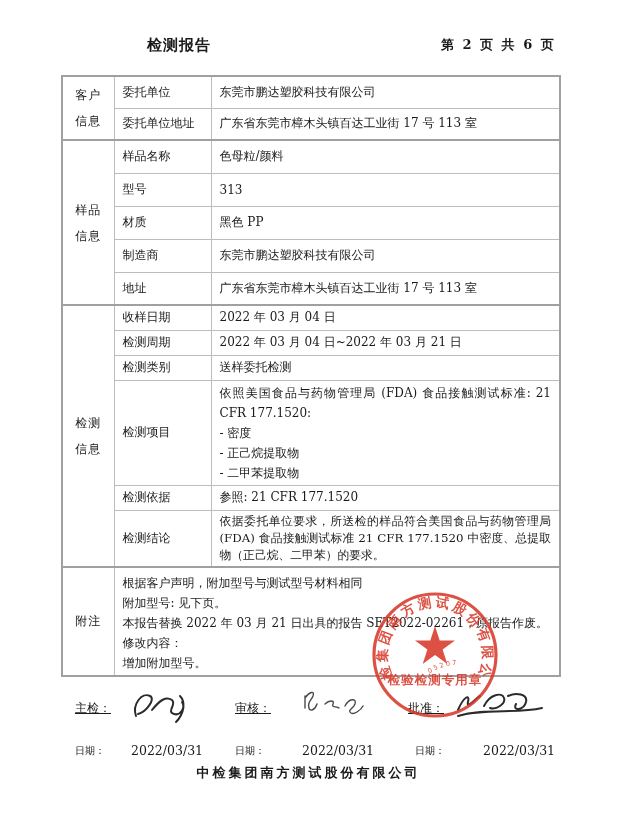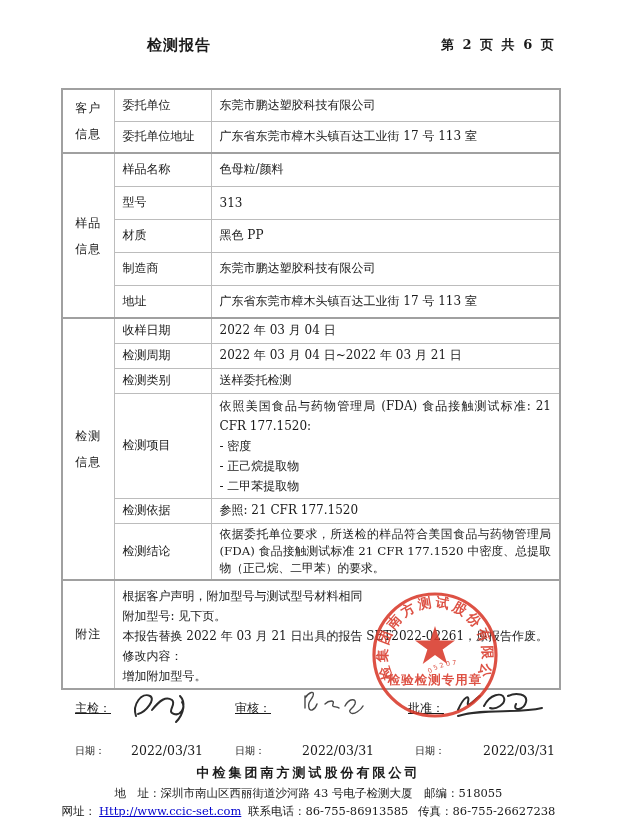--- a/index.html
+++ b/index.html
@@ -8,21 +8,21 @@
     font-family:"DejaVu Serif","Liberation Serif",serif;color:#1a1a1a;
     margin:0 auto;overflow:hidden;
   }
   
   .hdr-logo{position:absolute;left:62px;top:19px;width:48px;height:48px;}
   .hdr-title{position:absolute;left:147px;top:36px;font-size:15px;font-weight:bold;letter-spacing:1px;}
   .hdr-no{position:absolute;left:240px;top:37px;font-size:12.5px;font-weight:bold;}
   .hdr-page{position:absolute;left:441px;top:36px;font-size:13px;font-weight:bold;letter-spacing:2px;}
   
   table.report{
-    position:absolute;left:61px;top:88px;width:498px;
+    position:absolute;left:61px;top:75px;width:498px;
     border-collapse:collapse;table-layout:fixed;font-size:12px;
     border:2px solid #a0a0a0;
   }
   table.report td{border:1px solid #bcbcbc;padding:2px 8px;vertical-align:middle;overflow:hidden;}
   table.report tr.sec td{border-top:2px solid #a0a0a0;}
   td.sec-label{white-space:pre-line;text-align:center;line-height:26px;letter-spacing:1px;}
   td.fld{padding-left:10px;}
   td.val{padding-left:12px;}
   tr.rc{height:32px;} tr.rs{height:33px;} tr.rt{height:25px;}
   tr.rt-items{height:96px;} tr.rt-concl{height:54px;} tr.rnotes{height:100px;}
@@ -171,20 +171,14 @@
       <textPath href="#arcTop" startOffset="50%" text-anchor="middle">中检集团南方测试股份有限公司</textPath>
     </text>
     <polygon points="75,46 79.7,60.5 95,60.5 82.6,69.5 87.3,84 75,75 62.7,84 67.4,69.5 55,60.5 70.3,60.5" fill="#d93a2b"></polygon>
     <text x="75" y="104" text-anchor="middle" font-size="12.5" font-weight="bold" fill="#d93a2b" letter-spacing="1" font-family="'DejaVu Serif',serif">检验检测专用章</text>
     <text font-size="6.5" fill="#d93a2b" letter-spacing="2" font-family="'DejaVu Sans',sans-serif">
       <textPath href="#arcBottom" startOffset="55%" text-anchor="middle">05207</textPath>
     </text>
   </svg>
 
   <div class="ft-company">中检集团南方测试股份有限公司</div>
-  <div class="ft-addr">地　址：深圳市南山区西丽街道沙河路 43 号电子检测大厦　邮编：518055</div>
-  <div class="ft-web">
-    <span class="ft-seg">网址：</span><span class="ft-link">Http://www.ccic-set.com</span>
-    <span class="ft-seg">联系电话：86-755-86913585</span>
-    <span class="ft-seg">传真：86-755-26627238</span>
-  </div>
 
 </div>
 
 </body></html>

